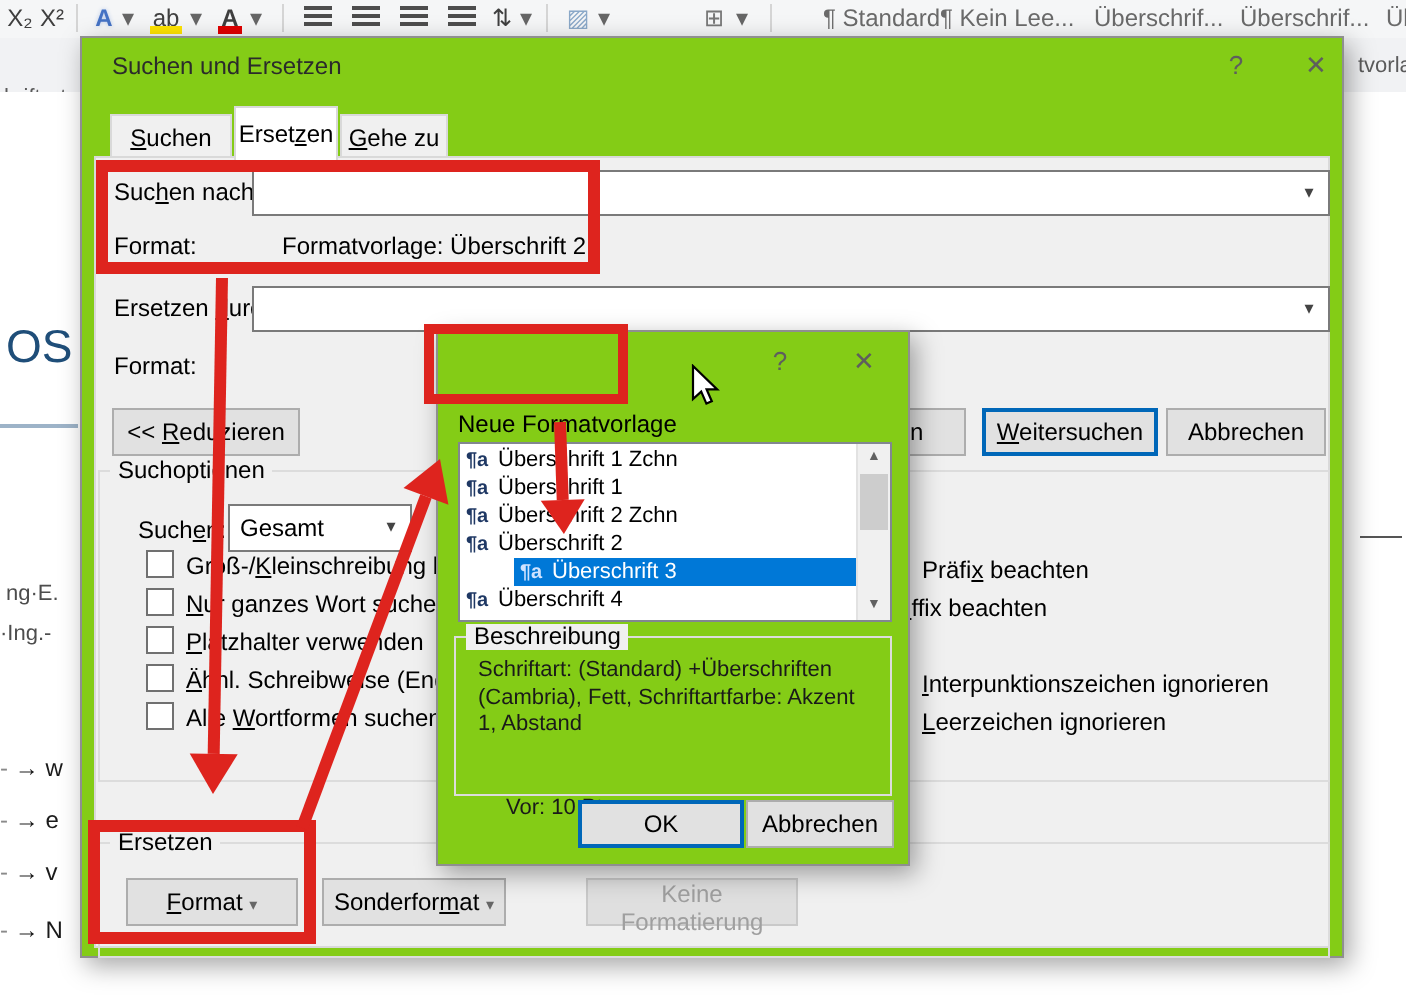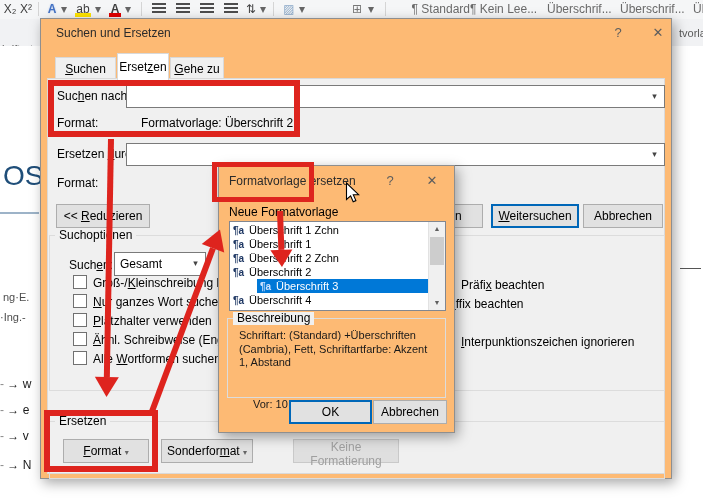--- a/index.html
+++ b/index.html
@@ -13,29 +13,29 @@
   .vsep{position:absolute;top:2px;width:1px;height:14px;background:#d5d5d5;}
   .caret{font-size:8px;color:#666;}
   .fx-a{color:#4472c4;font-weight:bold;text-shadow:0 0 2px #b7c9ea;}
   .bar{position:absolute;left:1px;right:1px;bottom:1px;height:4px;}
   .lines-ic{position:absolute;top:3px;width:14px;height:12px;background:repeating-linear-gradient(to bottom,#4d4d4d 0 2px,transparent 2px 4px);}
   .gal{color:#6a6a6a;font-size:11px;white-space:nowrap;}
   .ribbon2{position:absolute;left:0;top:19px;width:703px;height:27px;background:#f1f2f4;color:#5b5b5b;font-size:11px;}
 
   
   .doc{position:absolute;left:0;top:46px;width:703px;height:455px;background:#ffffff;}
-  .doc-head{position:absolute;left:3px;top:114px;font-size:28px;color:#1f4e79;letter-spacing:0;}
+  .doc-head{position:absolute;left:3px;top:114px;font-size:23px;color:#1f4e79;letter-spacing:0;}
   .doc-rule{position:absolute;left:0;top:166px;width:39px;height:2px;background:#9db3c8;}
   .doc-frag{position:absolute;color:#4d4d4d;font-size:11px;white-space:nowrap;}
   .bullet{position:absolute;left:0;font-size:12px;color:#1a1a1a;white-space:nowrap;}
   .bullet .dash{color:#8a8a8a;}
   .doc-line{position:absolute;left:680px;top:222px;width:21px;height:1px;background:#555;}
 
   
-  .dlg{position:absolute;background:#fdba74;border:1px solid #8f8f8f;box-shadow:3px 4px 12px rgba(0,0,0,.35);font-size:12px;color:#000;}
+  .dlg{position:absolute;background:#84cc16;border:1px solid #8f8f8f;box-shadow:3px 4px 12px rgba(0,0,0,.35);font-size:12px;color:#000;}
   .titlebar{position:absolute;left:0;top:0;right:0;height:28px;}
   .title{position:absolute;left:15px;top:0;line-height:28px;color:#2b2b2b;font-size:12px;white-space:nowrap;}
   .cap-btn{position:absolute;top:0;height:28px;line-height:28px;text-align:center;color:#5e5e5e;font-size:13px;}
   .btn{position:absolute;background:#e1e1e1;border:1px solid #adadad;font-size:12px;text-align:center;color:#000;font-family:inherit;padding:0;}
   .btn.focused{border:2px solid #0067b8;}
   .btn.disabled{color:#9f9f9f;background:#dfdfdf;border-color:#c9c9c9;margin-left:28px;}
   .grp{position:absolute;border:1px solid #dcdcdc;}
   .grp-label{position:absolute;background:#f0f0f0;padding:0 4px;font-size:12px;line-height:13px;white-space:nowrap;}
   .combo{position:absolute;background:#fff;border:1px solid #7a7a7a;}
   .combo input{position:absolute;left:2px;top:1px;right:20px;bottom:1px;border:none;outline:none;background:transparent;font:12px "Liberation Sans",sans-serif;width:calc(100% - 24px);}
@@ -169,32 +169,31 @@
 
     <div class="cbrow" style="left:32px;top:256px;"><span class="cb"></span><span>Groß-/<u>K</u>leinschreibung beachten</span></div>
     <div class="cbrow" style="left:32px;top:275px;"><span class="cb"></span><span><u>N</u>ur ganzes Wort suchen</span></div>
     <div class="cbrow" style="left:32px;top:294px;"><span class="cb"></span><span><u>P</u>latzhalter verwenden</span></div>
     <div class="cbrow" style="left:32px;top:313px;"><span class="cb"></span><span><u>Ä</u>hnl. Schreibweise (Englisch)</span></div>
     <div class="cbrow" style="left:32px;top:332px;"><span class="cb"></span><span>Alle <u>W</u>ortformen suchen (Englisch)</span></div>
 
     <div class="cbrow" style="left:400px;top:258px;"><span class="cb"></span><span>Präfi<u>x</u> beachten</span></div>
     <div class="cbrow" style="left:380px;top:277px;"><span class="cb"></span><span>S<u>u</u>ffix beachten</span></div>
     <div class="cbrow" style="left:400px;top:315px;"><span class="cb"></span><span><u>I</u>nterpunktionszeichen ignorieren</span></div>
-    <div class="cbrow" style="left:400px;top:334px;"><span class="cb"></span></div>
+    <div class="cbrow" style="left:400px;top:334px;"><span class="cb"></span><span><u>L</u>eerzeichen ignorieren</span></div>
 
     <div class="grp" style="left:8px;top:402px;width:614px;height:56px;"></div>
     <span class="grp-label" style="left:14px;top:396px;">Ersetzen</span>
     <button class="btn" style="left:22px;top:420px;width:86px;height:24px;"><span><u>F</u>ormat</span> <span class="caret">▾</span></button>
     <button class="btn" style="left:120px;top:420px;width:92px;height:24px;"><span>Sonderfor<u>m</u>at</span> <span class="caret">▾</span></button>
     <button class="btn disabled" style="left:224px;top:420px;width:106px;height:24px;">Keine Formatierung</button>
   </div>
 
   <div class="dlg style-dlg">
     <div class="titlebar">
-      <span class="title">Formatvorlage ersetzen</span>
       <span class="cap-btn" style="left:158px;width:26px;line-height:30px;">?</span>
       <span class="cap-btn" style="left:196px;width:34px;line-height:30px;">✕</span>
     </div>
     <span class="lbl" style="left:10px;top:38px;">Neue Formatvorlage</span>
 
     <div class="listbox">
       <div style="position:absolute;left:0;top:1px;right:16px;">
         <div class="lrow"><span class="sic">¶a</span><span>Überschrift 1 Zchn</span></div>
         <div class="lrow"><span class="sic">¶a</span><span>Überschrift 1</span></div>
         <div class="lrow"><span class="sic">¶a</span><span>Überschrift 2 Zchn</span></div>

